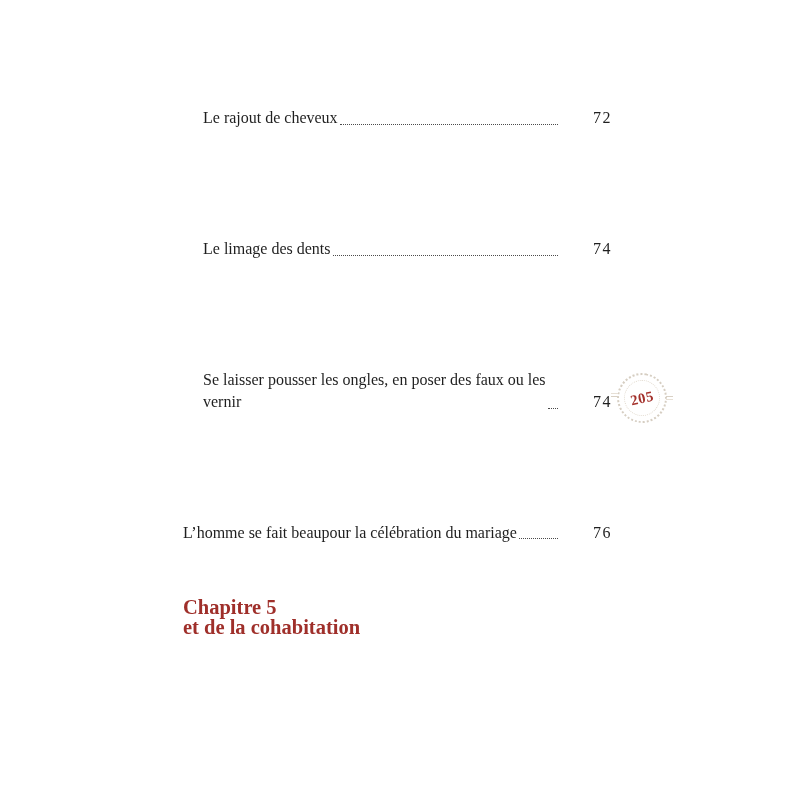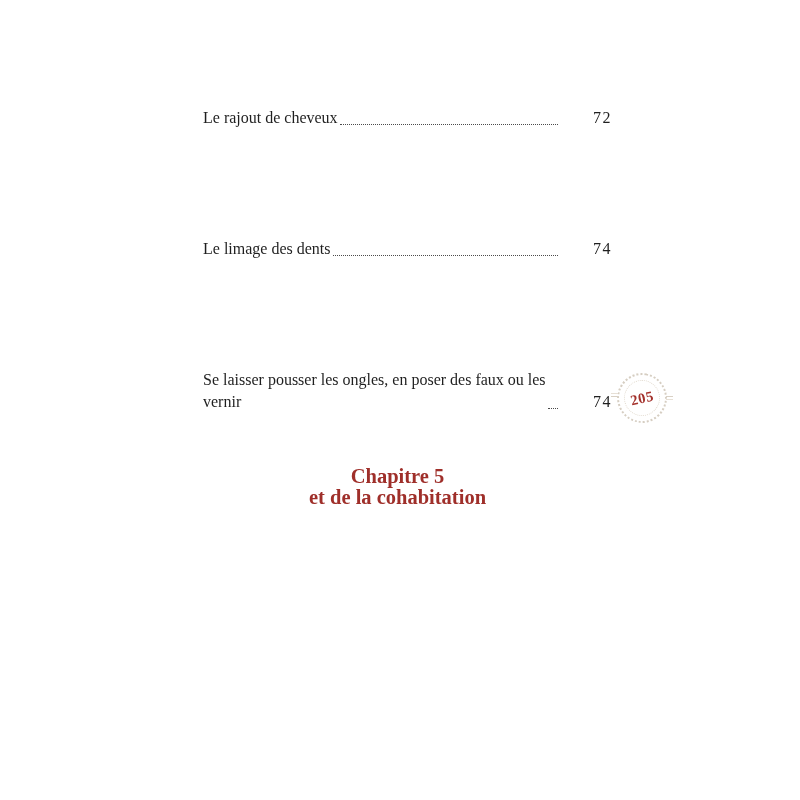--- a/index.html
+++ b/index.html
@@ -27,21 +27,20 @@
     height: 1px;
   }
   .pagenum { flex: 0 0 auto; letter-spacing: 1.5px; margin-left: 32px; }
 
   
   .toc-top { font-size: 16px; line-height: 21.8px; }
   .toc-main { font-size: 16.3px; line-height: 19.7px; margin-top: 7px; }
 
   .chapter {
     margin: 10px 0 6px 0;
-    text-align: center;
     color: #9f2f2a;
     font-weight: bold;
     font-size: 20.5px;
     line-height: 20.5px;
   }
   .chapter span { display: block; }
 
   
   .badge { position: absolute; left: 613px; top: 369px; width: 58px; height: 58px; }
   .badge .ring-outer {
@@ -91,20 +90,28 @@
     </div>
   </div>
         <div class="toc-row indent">
     
     <div class="entry-line">
       <span class="title"><span>Se laisser pousser les ongles, en poser des faux ou les vernir</span></span>
       <span class="leader"></span>
       <span class="pagenum">74</span>
     </div>
   </div>
+        <div class="toc-row">
+    
+    <div class="entry-line">
+      <span class="title"><span>L’homme se fait beaupour la célébration du mariage</span></span>
+      <span class="leader"></span>
+      <span class="pagenum">76</span>
+    </div>
+  </div>
       </section>
 
     <h2 class="chapter">
       <span>Chapitre 5</span>
       <span>et de la cohabitation</span>
     </h2>
 
     <section class="toc-main">
         <div class="toc-row">
     

